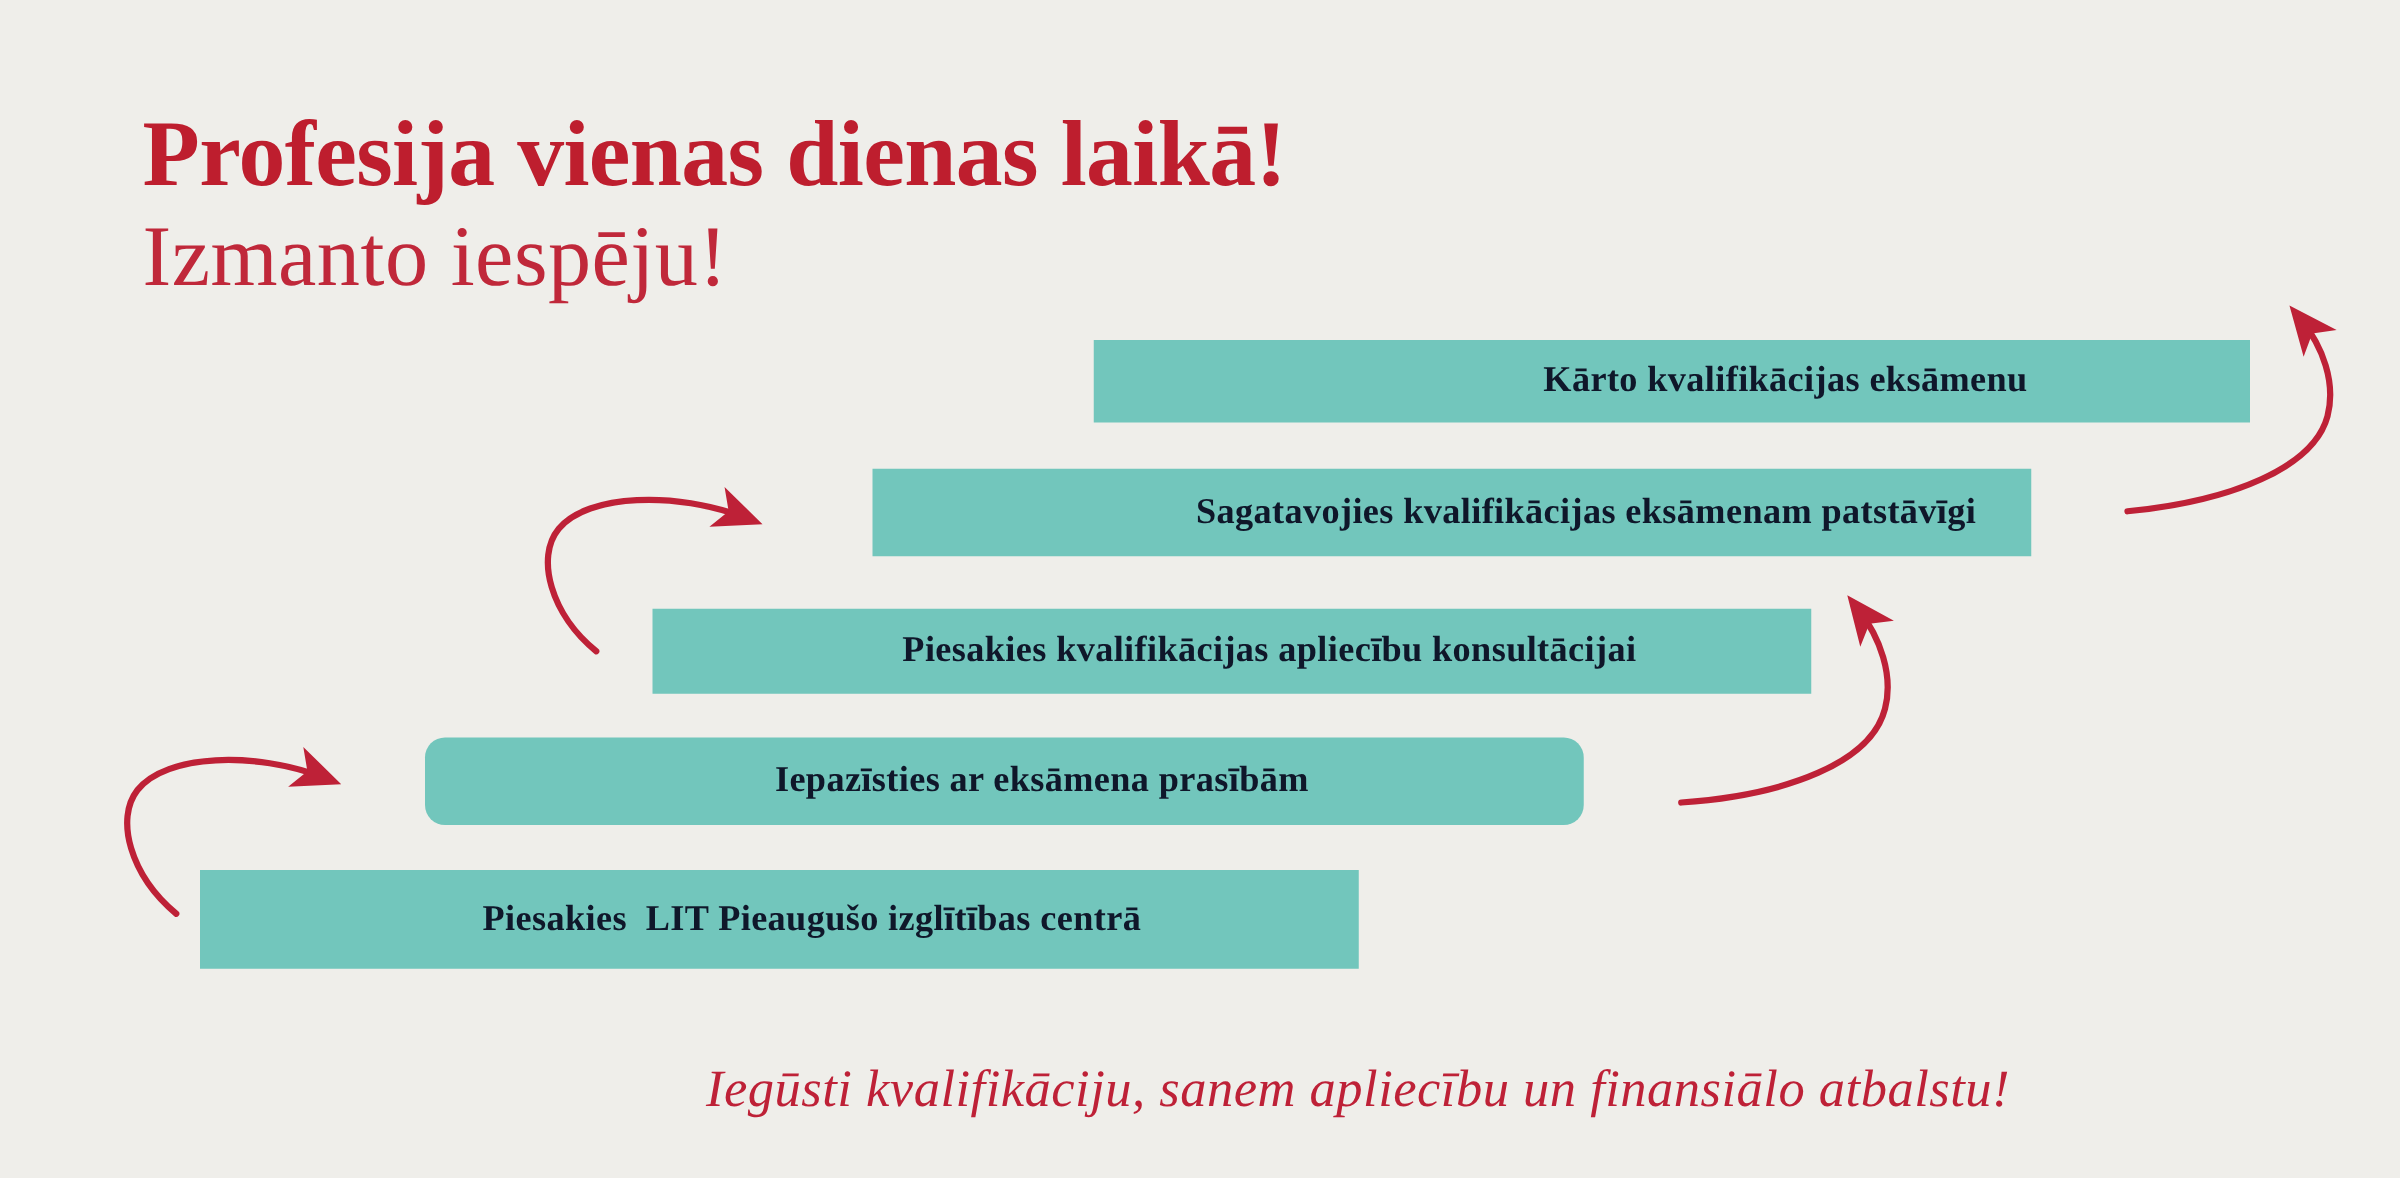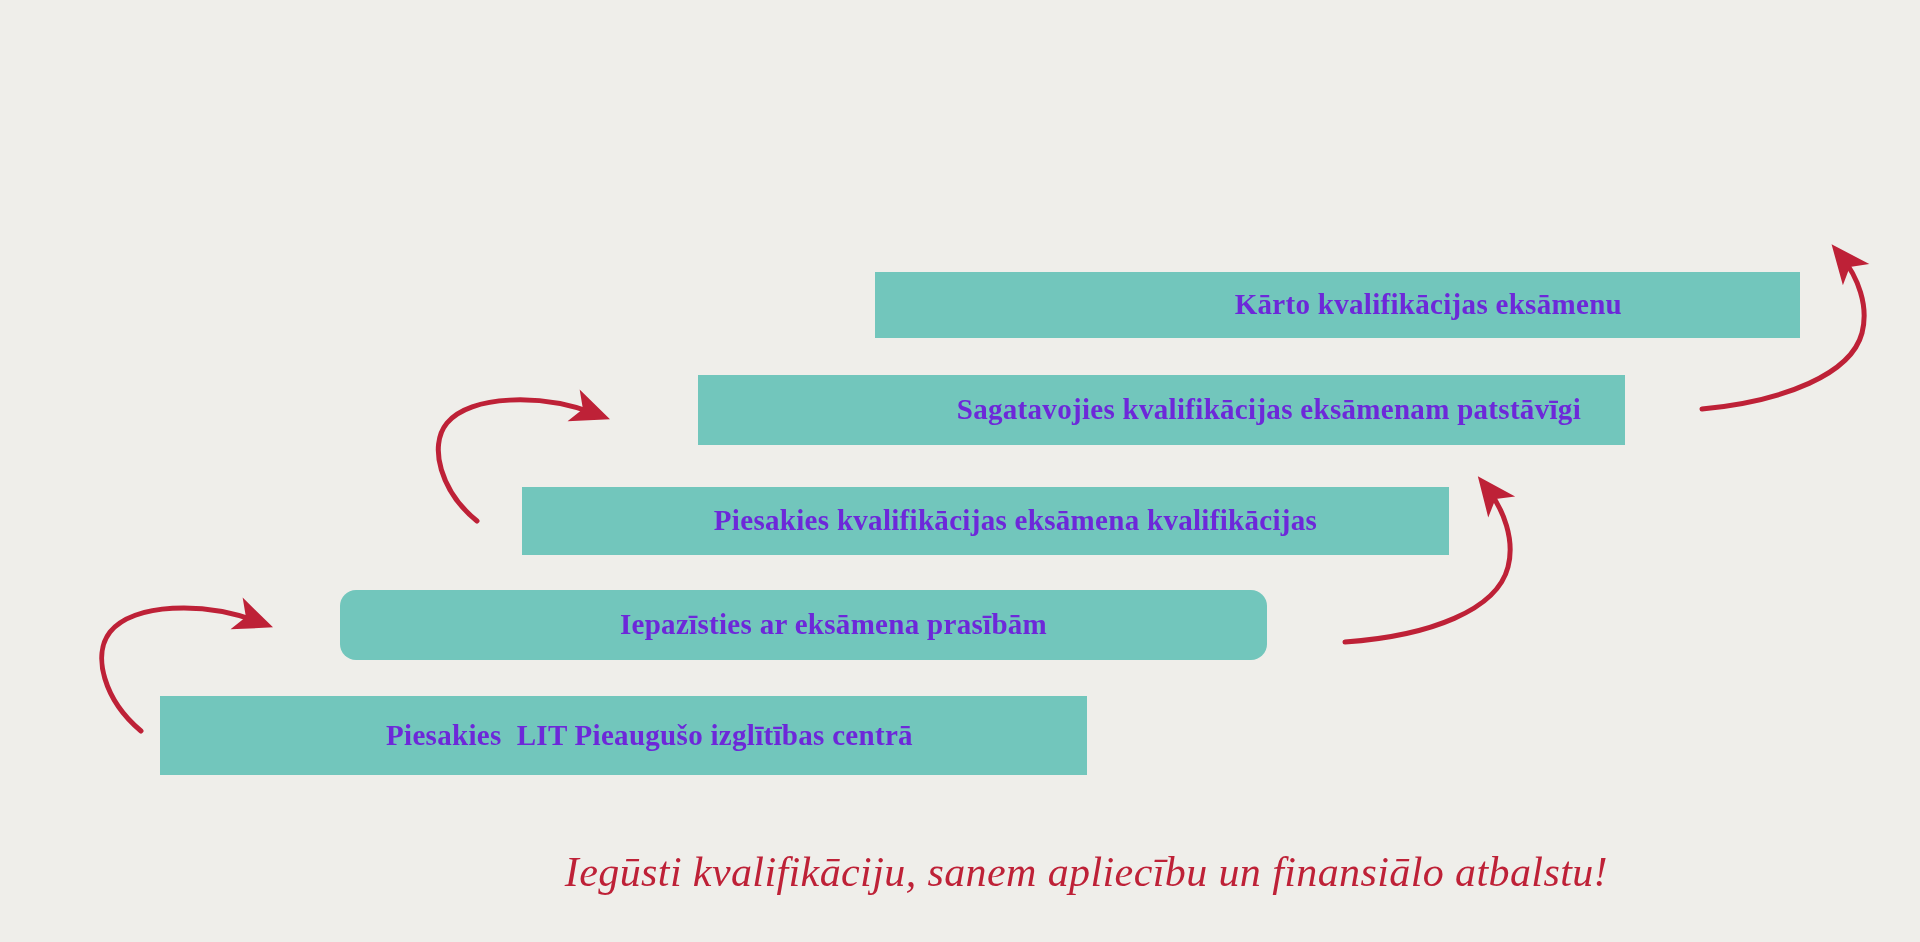--- a/index.html
+++ b/index.html
@@ -50,21 +50,21 @@
   .step-bar {
     position: absolute;
     background: #72c6bc;
     display: flex;
     align-items: center;
     box-sizing: border-box;
   }
   .step-bar .step-label {
     width: 100%;
     text-align: center;
-    color: #6d28d9;
+    color: #0f172a;
     font-family: "Liberation Serif", "DejaVu Serif", serif;
     font-weight: bold;
     font-size: 29px;
     letter-spacing: 0.3px;
     white-space: pre;
     line-height: 1.1;
   }
   
   #bar-1 { left: 875px;  top: 272px; width: 925px; height: 66px; }
   #bar-1 .step-label { text-align: right; padding-right: 178px; }
@@ -105,31 +105,35 @@
     font-size: 42px;
     letter-spacing: 0.4px;
     white-space: nowrap;
   }
 </style>
 </head>
 <body>
 
 <div id="stage">
 
+  <div id="headline-group">
+    <div class="headline-1">Profesija vienas dienas laikā!</div>
+    <div class="headline-2">Izmanto iespēju!</div>
+  </div>
 
   <div class="step-bar" id="bar-1">
     <span class="step-label">Kārto kvalifikācijas eksāmenu</span>
   </div>
 
   <div class="step-bar" id="bar-2">
     <span class="step-label">Sagatavojies kvalifikācijas eksāmenam patstāvīgi</span>
   </div>
 
   <div class="step-bar" id="bar-3">
-    <span class="step-label">Piesakies kvalifikācijas eksāmena kvalifikācijas</span>
+    <span class="step-label">Piesakies kvalifikācijas apliecību konsultācijai</span>
   </div>
 
   <div class="step-bar" id="bar-4">
     <span class="step-label">Iepazīsties ar eksāmena prasībām</span>
   </div>
 
   <div class="step-bar" id="bar-5">
     <span class="step-label">Piesakies  LIT Pieaugušo izglītības centrā</span>
   </div>
 

